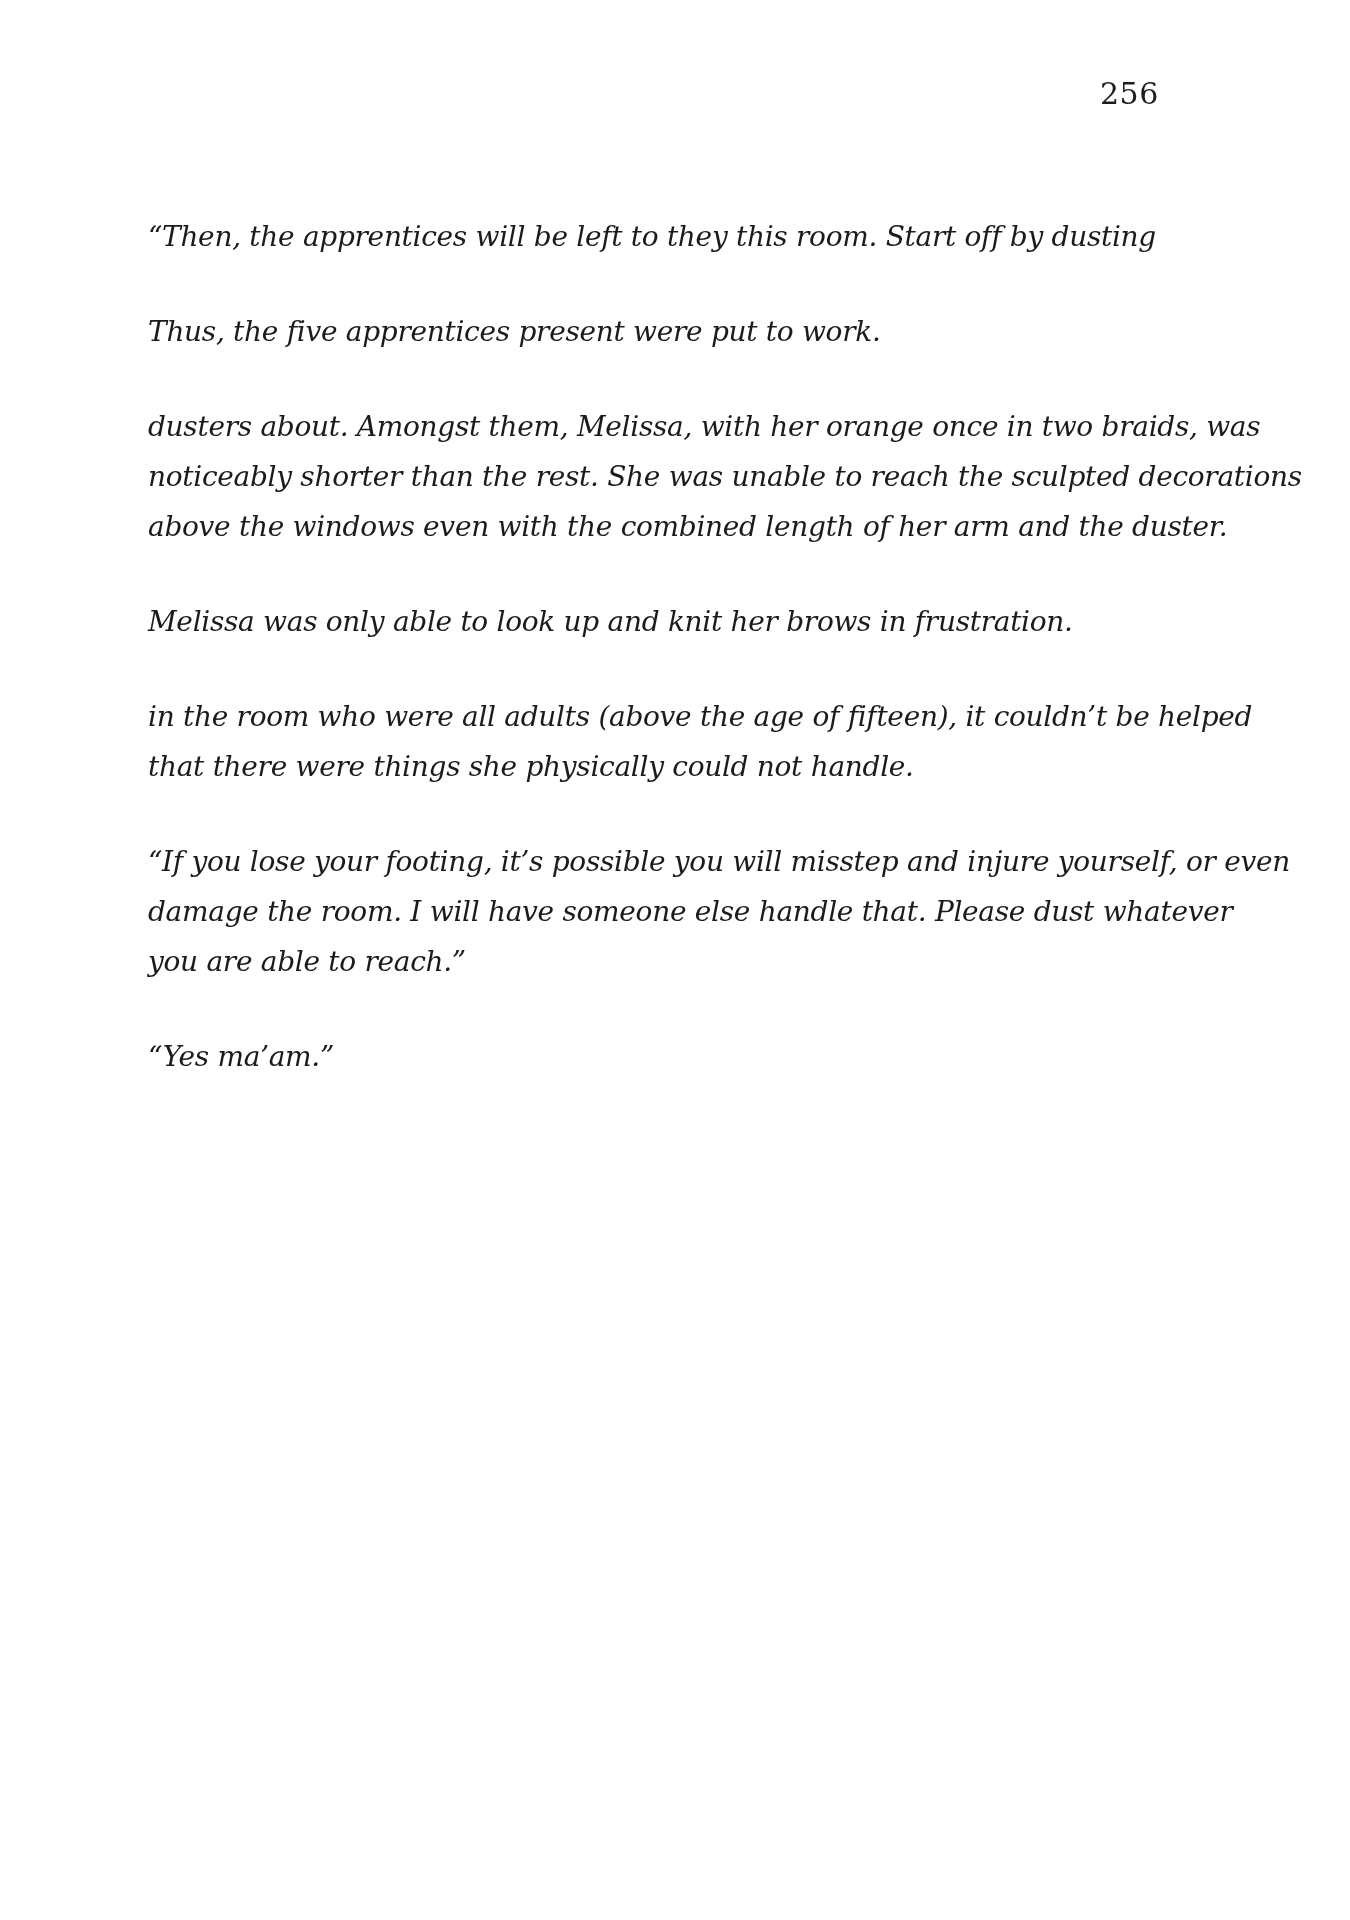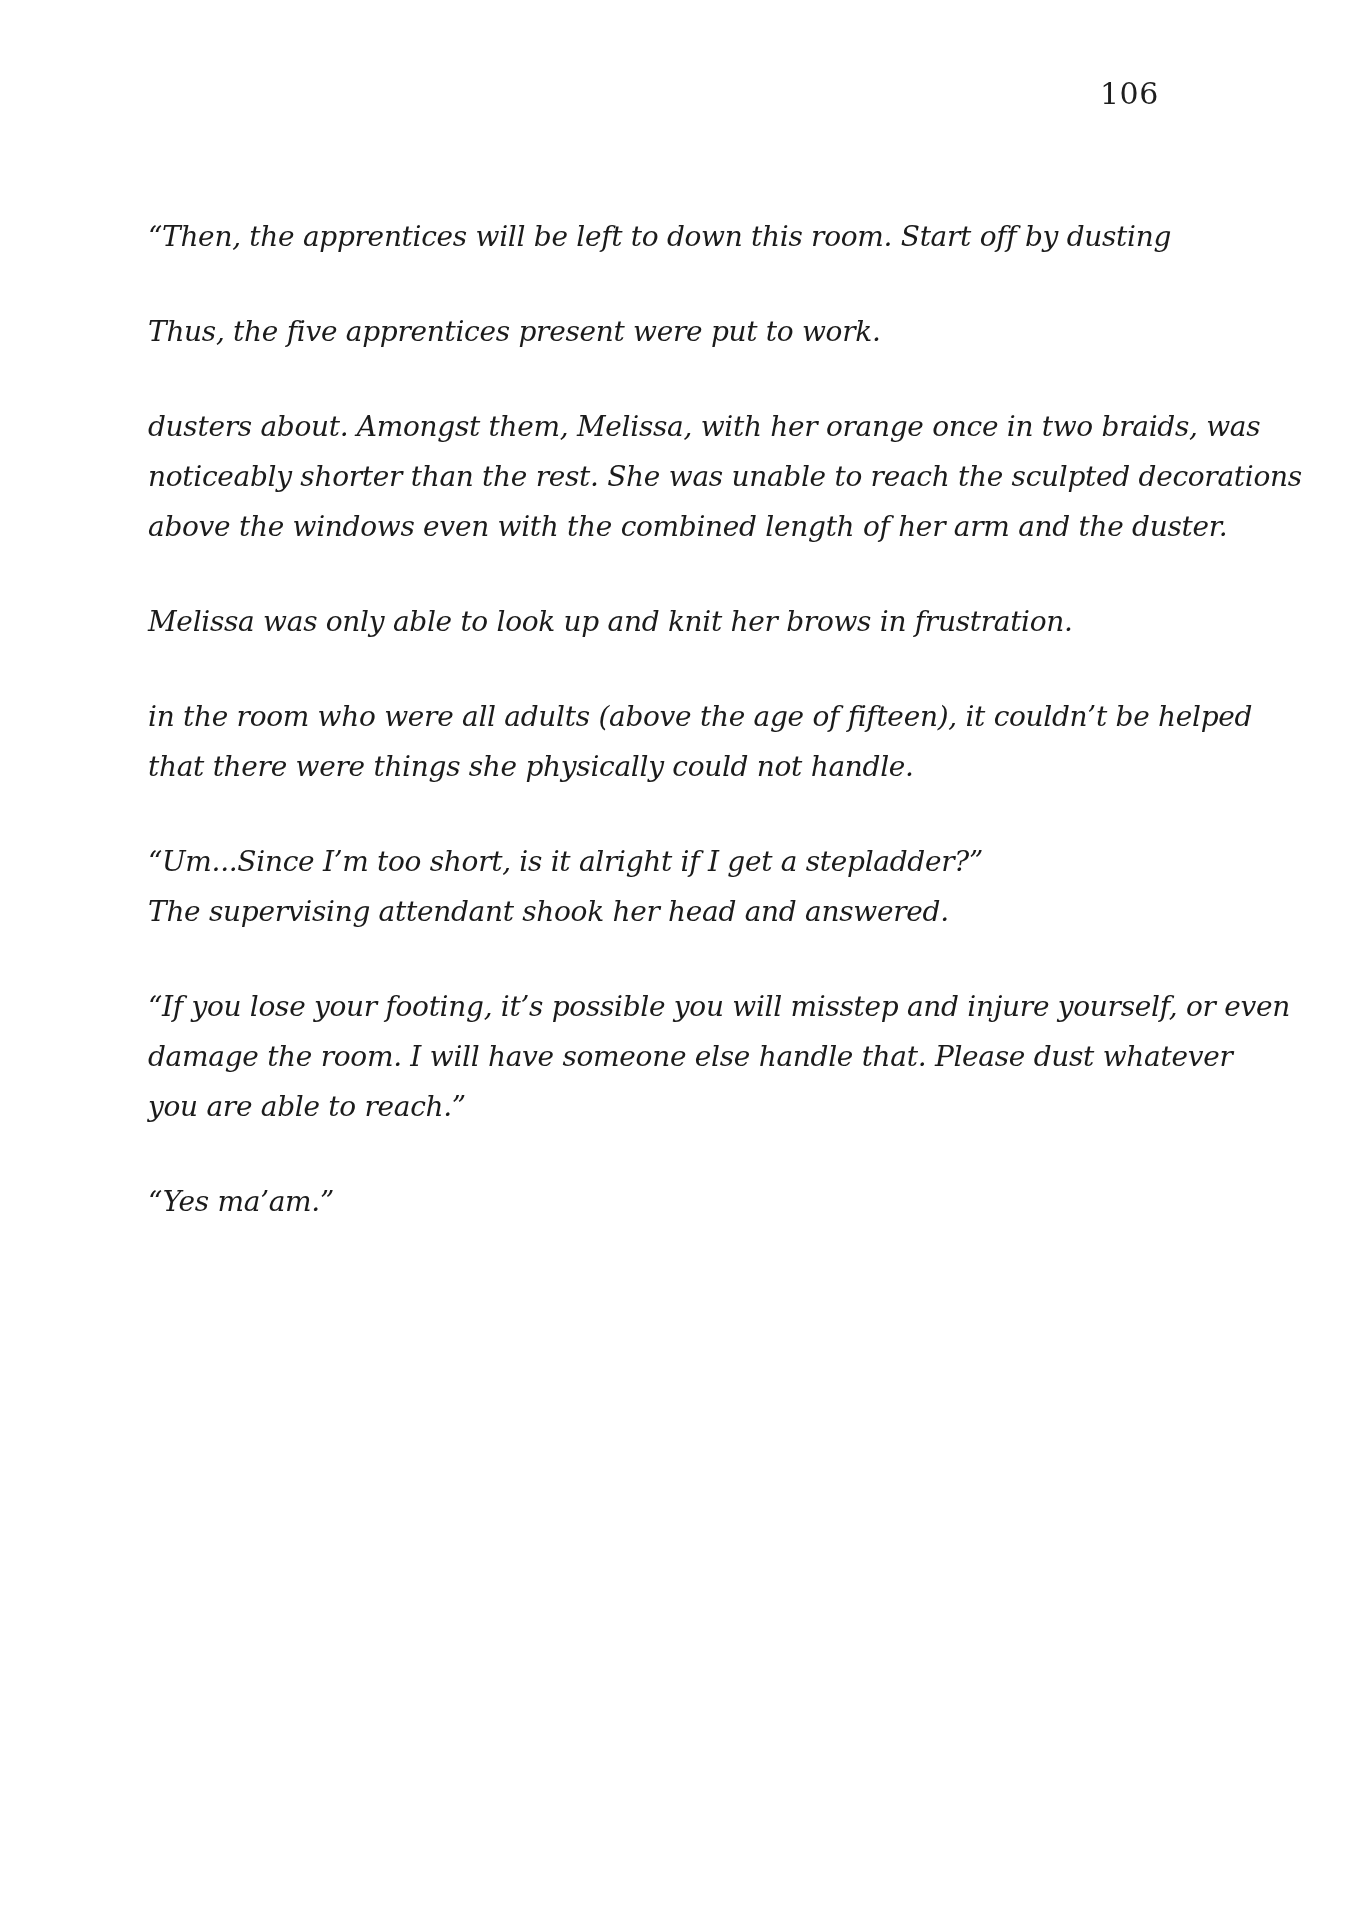--- a/index.html
+++ b/index.html
@@ -42,26 +42,26 @@
   .line {
     display: block;
     white-space: nowrap;
   }
 </style>
 </head>
 <body>
 
 <div class="page">
 
-  <div class="page-number">106</div>
+  <div class="page-number">256</div>
 
   <div class="content">
 
     <div class="para">
-      <span class="line">“Then, the apprentices will be left to down this room. Start off by dusting</span>
+      <span class="line">“Then, the apprentices will be left to they this room. Start off by dusting</span>
     </div>
 
     <div class="para">
       <span class="line">Thus, the five apprentices present were put to work.</span>
     </div>
 
     <div class="para">
       <span class="line">dusters about. Amongst them, Melissa, with her orange once in two braids, was</span>
       <span class="line">noticeably shorter than the rest. She was unable to reach the sculpted decorations</span>
       <span class="line">above the windows even with the combined length of her arm and the duster.</span>
@@ -69,24 +69,20 @@
 
     <div class="para">
       <span class="line">Melissa was only able to look up and knit her brows in frustration.</span>
     </div>
 
     <div class="para">
       <span class="line">in the room who were all adults (above the age of fifteen), it couldn’t be helped</span>
       <span class="line">that there were things she physically could not handle.</span>
     </div>
 
-    <div class="para">
-      <span class="line">“Um...Since I’m too short, is it alright if I get a stepladder?”</span>
-      <span class="line">The supervising attendant shook her head and answered.</span>
-    </div>
 
     <div class="para">
       <span class="line">“If you lose your footing, it’s possible you will misstep and injure yourself, or even</span>
       <span class="line">damage the room. I will have someone else handle that. Please dust whatever</span>
       <span class="line">you are able to reach.”</span>
     </div>
 
     <div class="para">
       <span class="line">“Yes ma’am.”</span>
     </div>

